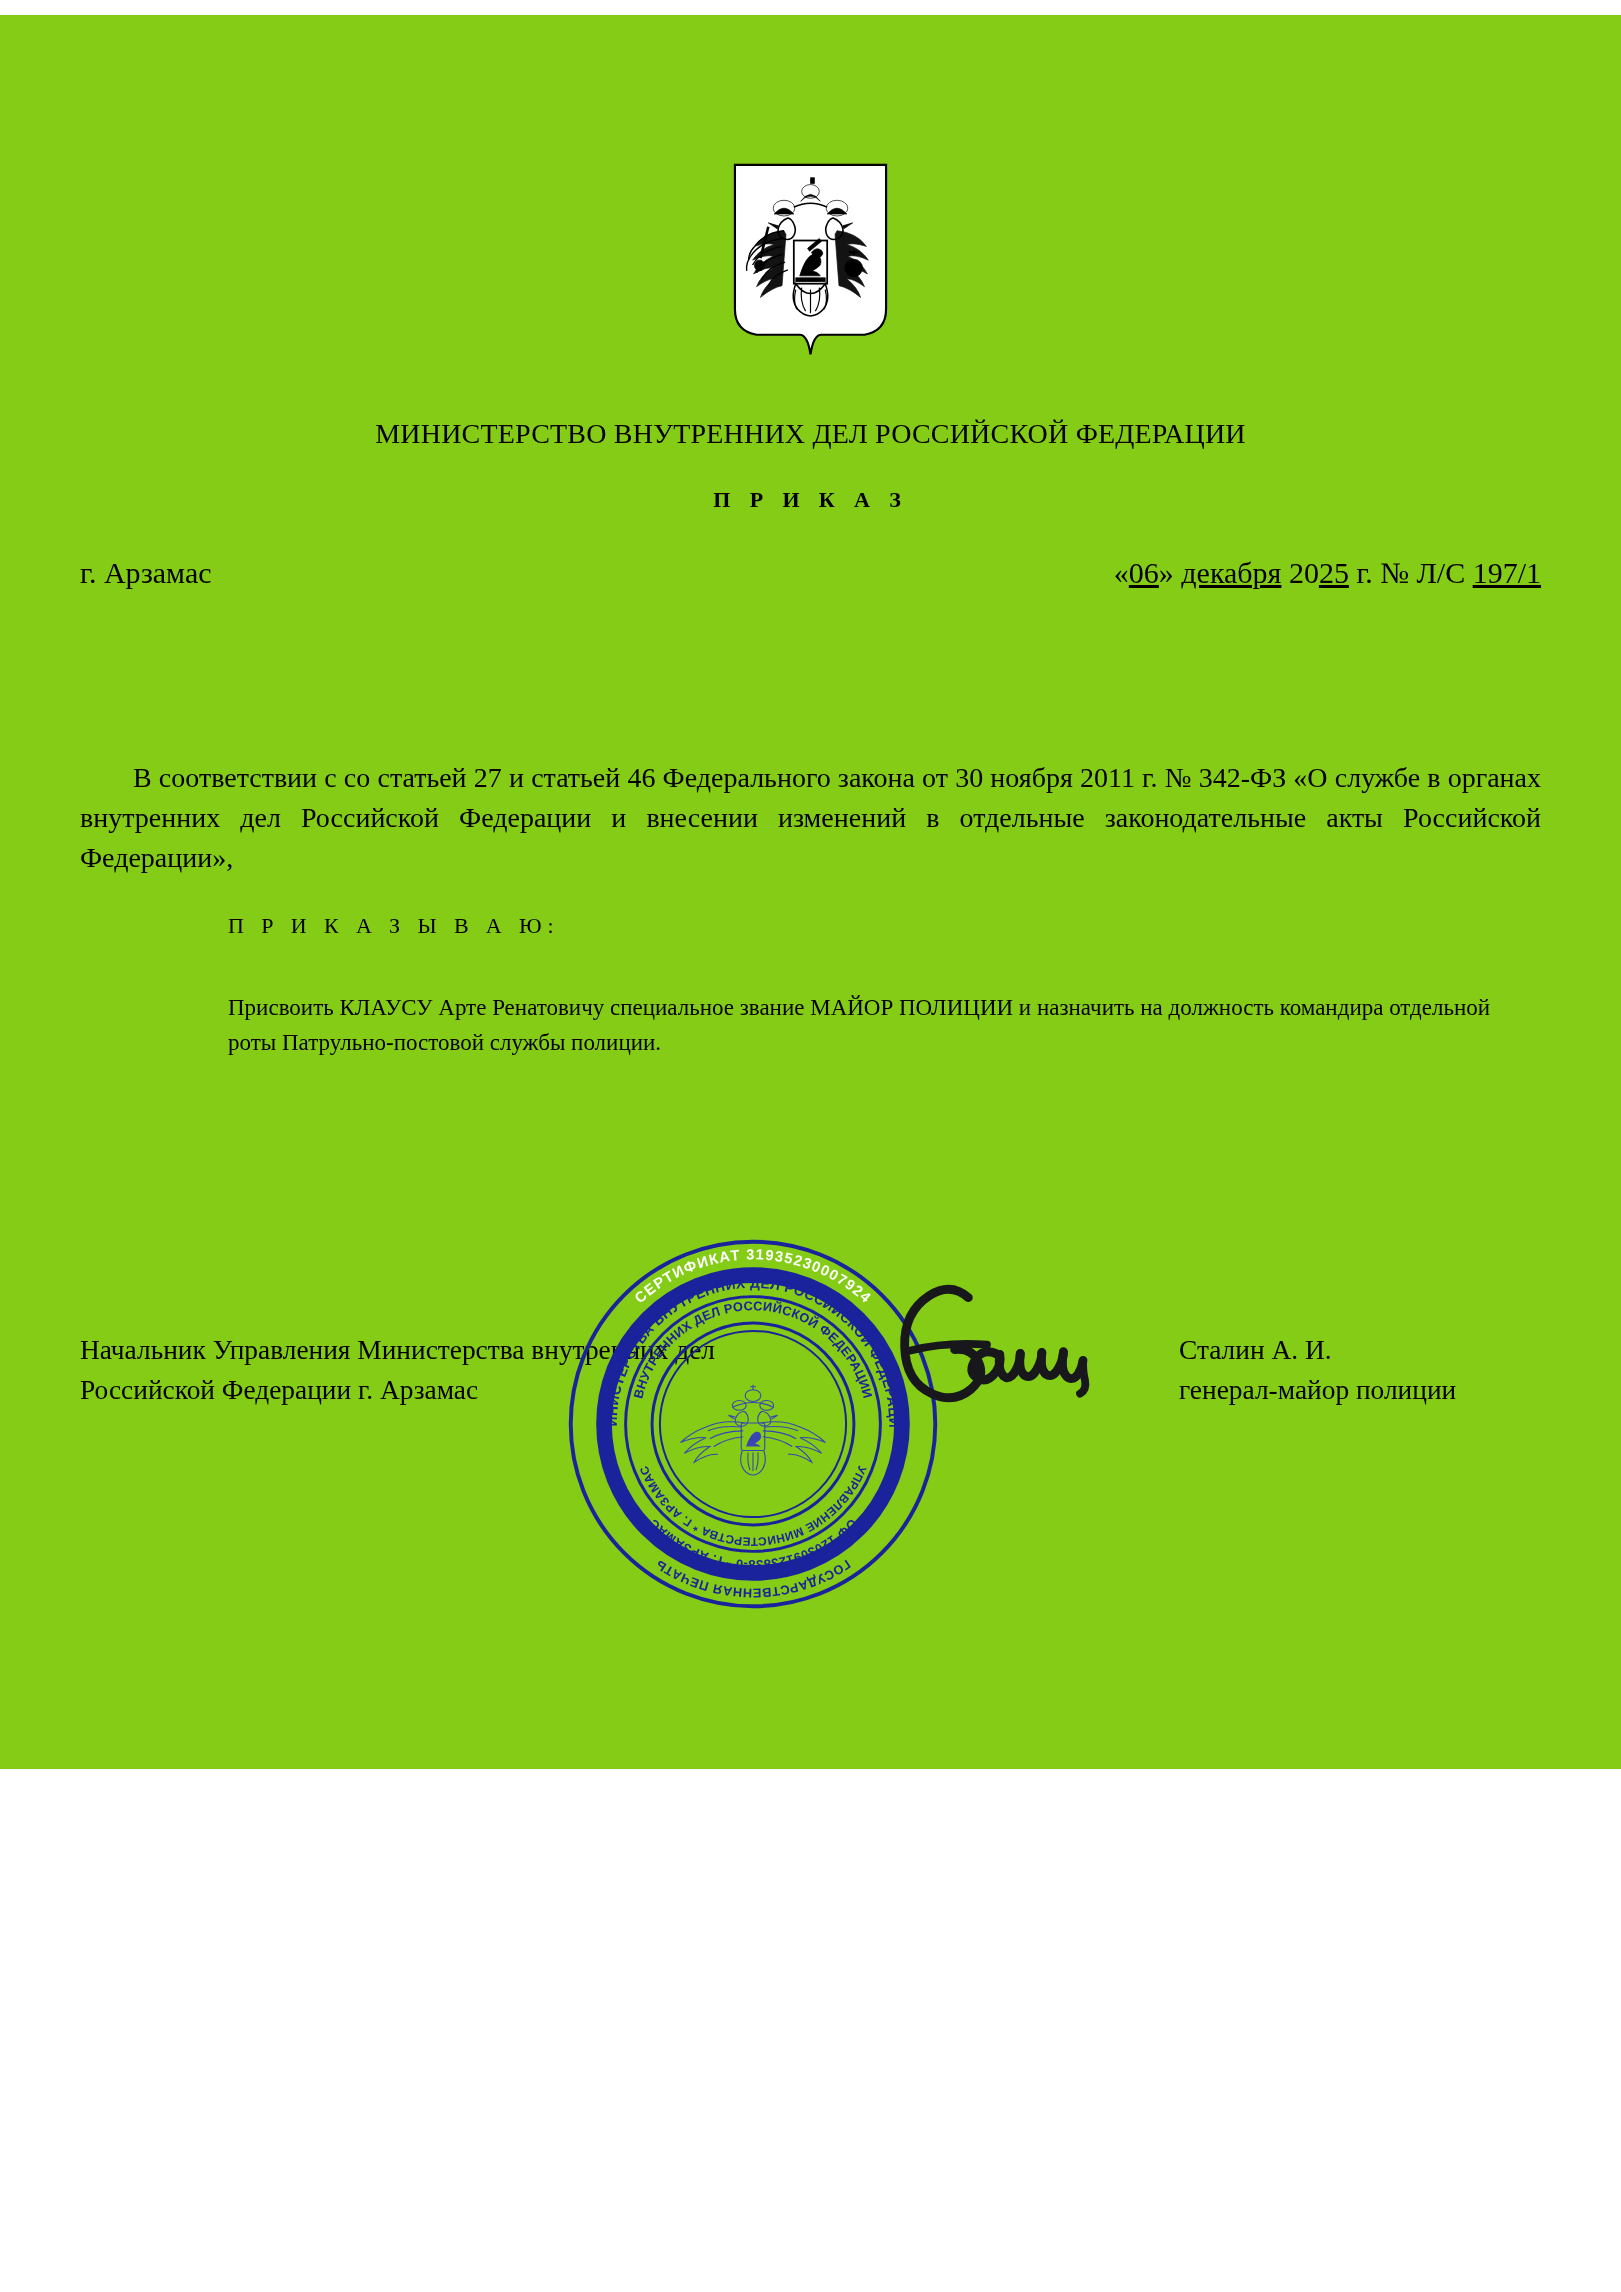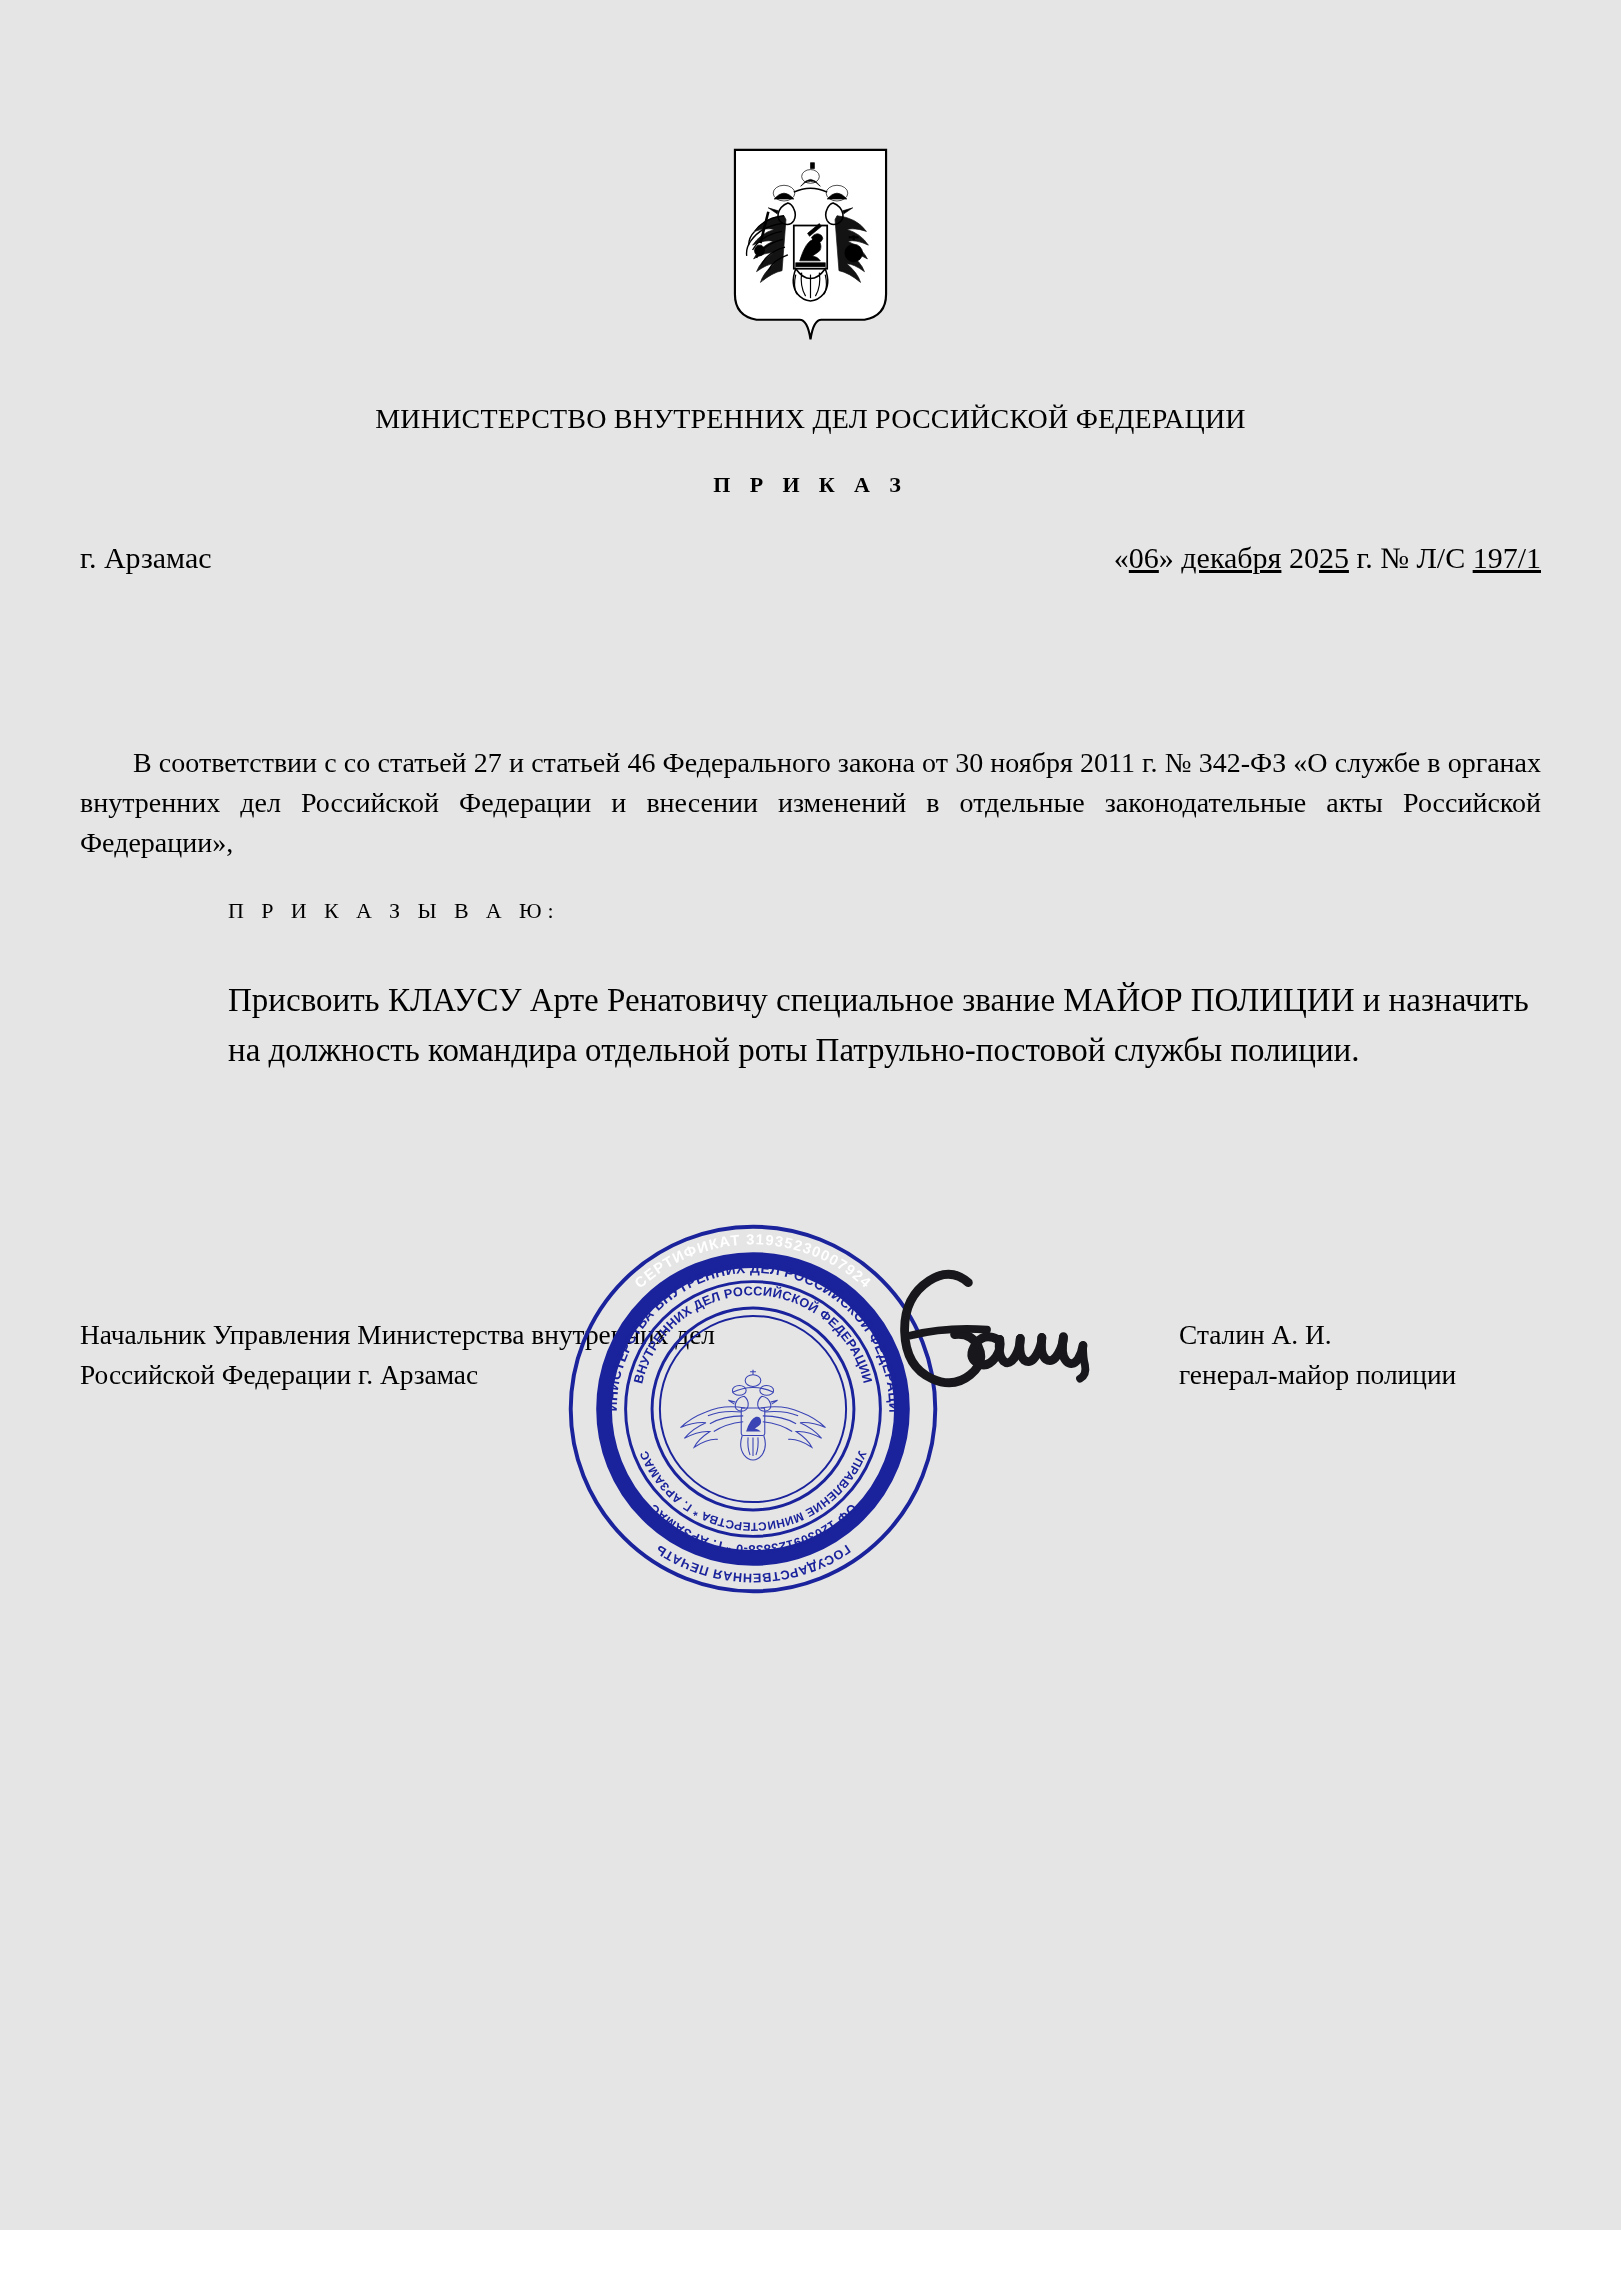--- a/index.html
+++ b/index.html
@@ -8,24 +8,24 @@
     padding: 0;
     background: #ffffff;
   }
   body {
     font-family: "Liberation Serif", "DejaVu Serif", serif;
     color: #000000;
   }
   .page {
     position: relative;
     width: 1621px;
-    height: 2230px;
-    background: #e5e5e5;
+    height: 1754px;
+    background: #84cc16;
     overflow: hidden;
-    margin: 0 auto;
+    margin: 15px auto;
   }
 
   
   .emblem-wrap {
     position: absolute;
     left: 0;
     right: 0;
     top: 147px;
     display: flex;
     justify-content: center;
@@ -101,21 +101,21 @@
     font-size: 22px;
     letter-spacing: 5.9px;
   }
 
   
   .order-para {
     position: absolute;
     left: 228px;
     right: 80px;
     top: 976px;
-    font-size: 33px;
+    font-size: 23px;
     line-height: 1.5;
     text-align: left;
   }
 
   
   .sign-left {
     position: absolute;
     left: 80px;
     top: 1316px;
     font-size: 27.4px;

